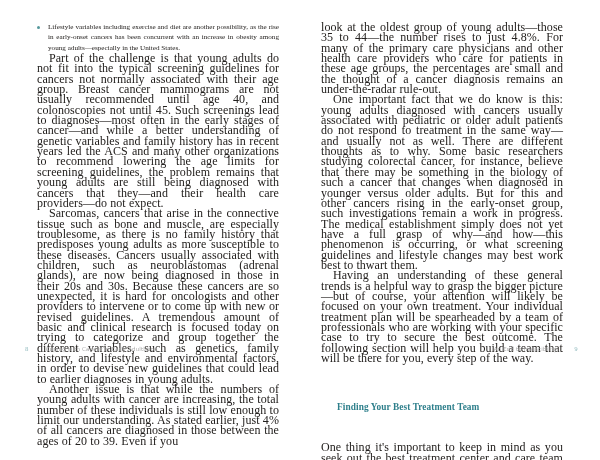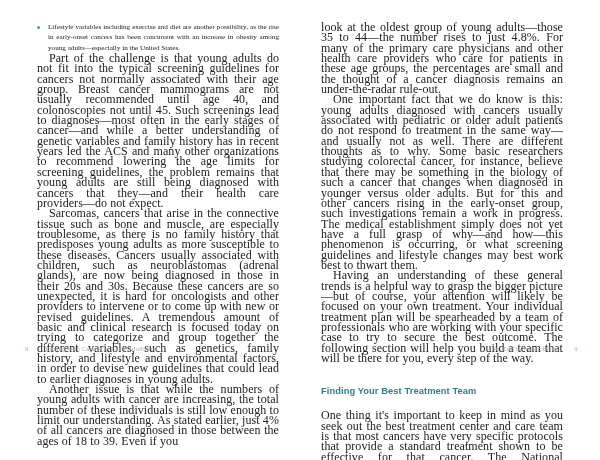--- a/index.html
+++ b/index.html
@@ -81,22 +81,22 @@
     position: absolute;
     left: 0px;
     top: 3.7px;
     width: 3.1px;
     height: 3.1px;
     border-radius: 50%;
     background: #55989c;
   }
 
   h2.section-head {
-    margin: 0;
-    font-family: Liberation Sans, sans-serif;
+    margin: 16px;
+    font-family: Liberation Serif, serif;
     font-size: 9.3px;
     font-weight: bold;
     color: #2e7f8b;
     letter-spacing: 0.01em;
     line-height: 12px;
   }
 
   .gap-para   { height: 0px; }
   .gap-head-t { height: 22px; }
   .gap-head-b { height: 13px; }
@@ -137,21 +137,21 @@
           <li>
             <span class="dot"></span>
             <span>Lifestyle variables including exercise and diet are another possibility, as the rise in early-onset cancers has been concurrent with an increase in obesity among young adults—especially in the United States.</span>
           </li>
         </ul>
 
         <div class="gap-para"></div>
 
         <p class="para">Part of the challenge is that young adults do not fit into the typical screening guidelines for cancers not normally associated with their age group. Breast cancer mammograms are not usually recommended until age 40, and colonoscopies not until 45. Such screenings lead to diagnoses—most often in the early stages of cancer—and while a better understanding of genetic variables and family history has in recent years led the ACS and many other organizations to recommend lowering the age limits for screening guidelines, the problem remains that young adults are still being diagnosed with cancers that they—and their health care providers—do not expect.</p>
         <p class="para">Sarcomas, cancers that arise in the connective tissue such as bone and muscle, are especially troublesome, as there is no family history that predisposes young adults as more susceptible to these diseases. Cancers usually associated with children, such as neuroblastomas (adrenal glands), are now being diagnosed in those in their 20s and 30s. Because these cancers are so unexpected, it is hard for oncologists and other providers to intervene or to come up with new or revised guidelines. A tremendous amount of basic and clinical research is focused today on trying to categorize and group together the different variables, such as genetics, family history, and lifestyle and environmental factors, in order to devise new guidelines that could lead to earlier diagnoses in young adults.</p>
-        <p class="para">Another issue is that while the numbers of young adults with cancer are increasing, the total number of these individuals is still low enough to limit our understanding. As stated earlier, just 4% of all cancers are diagnosed in those between the ages of 18 to 39. Even if you</p>
+        <p class="para">Another issue is that while the numbers of young adults with cancer are increasing, the total number of these individuals is still low enough to limit our understanding. As stated earlier, just 4% of all cancers are diagnosed in those between the ages of 20 to 39. Even if you</p>
       </div>
 
       <div class="footer">
         <span class="folio">8</span>
         <span class="runhead">Coping with Cancer in Early Adulthood</span>
       </div>
     </div>
 
     <div class="page-half right">
       <div class="col-body">

